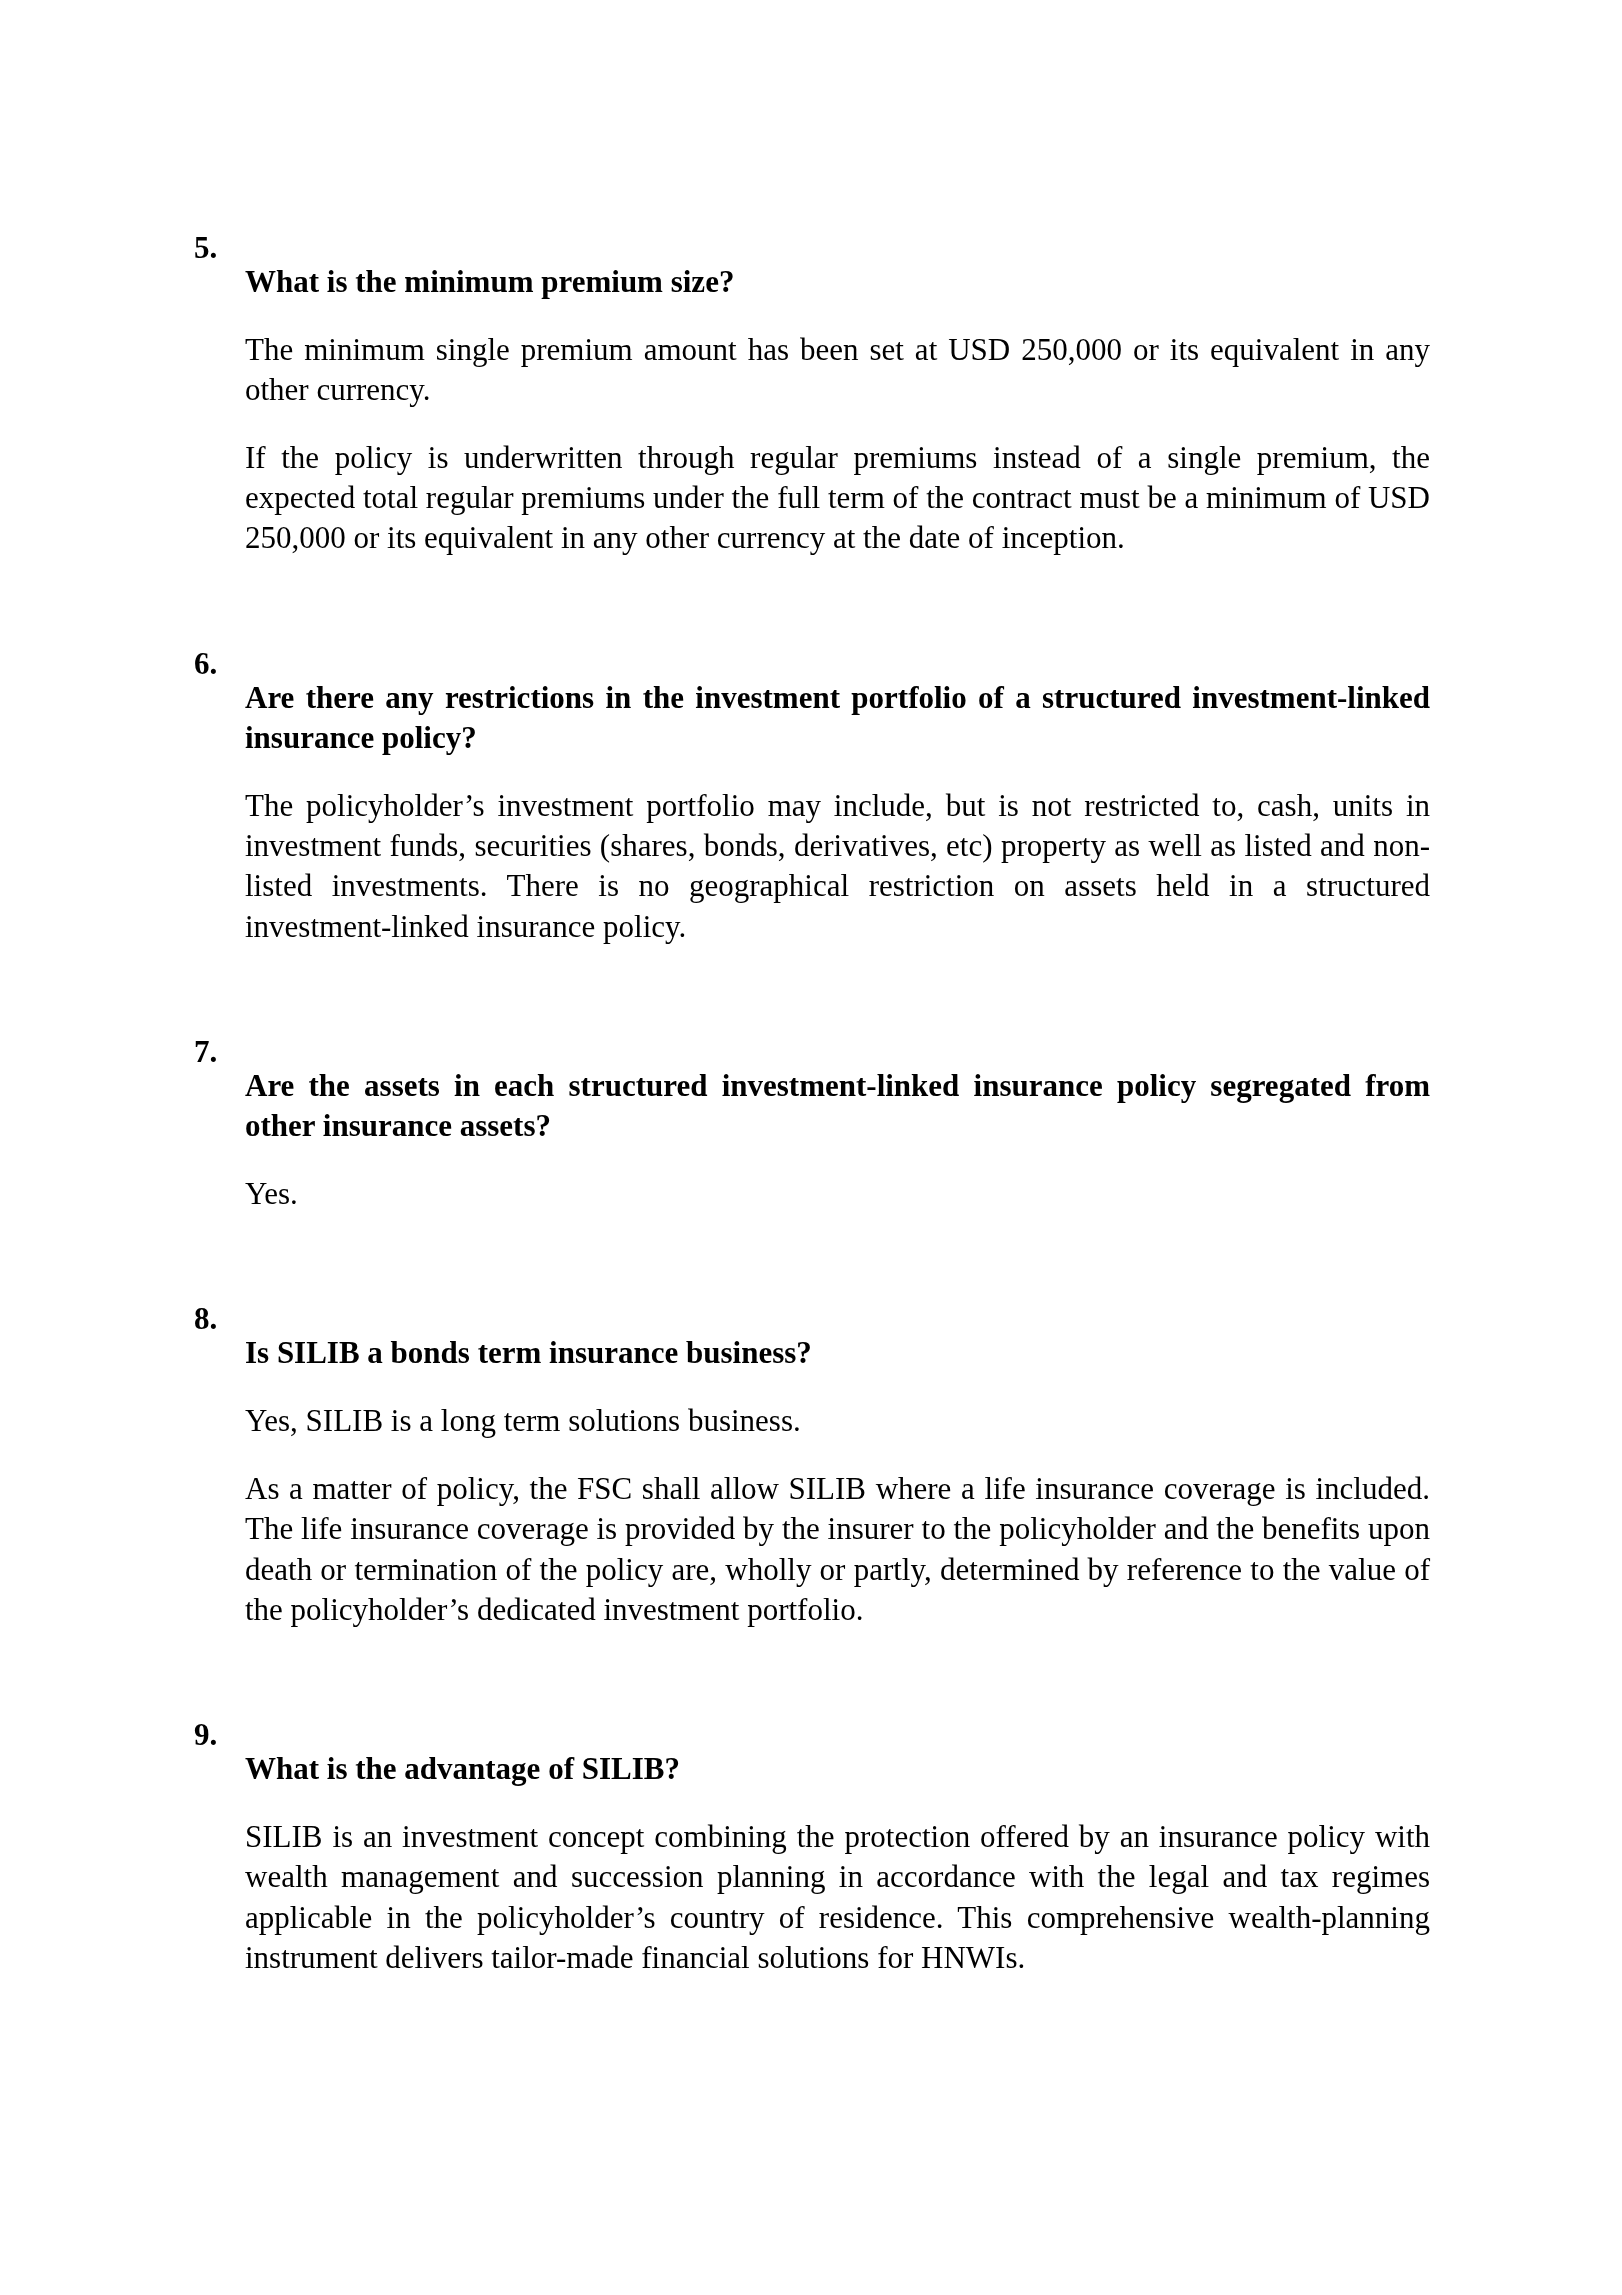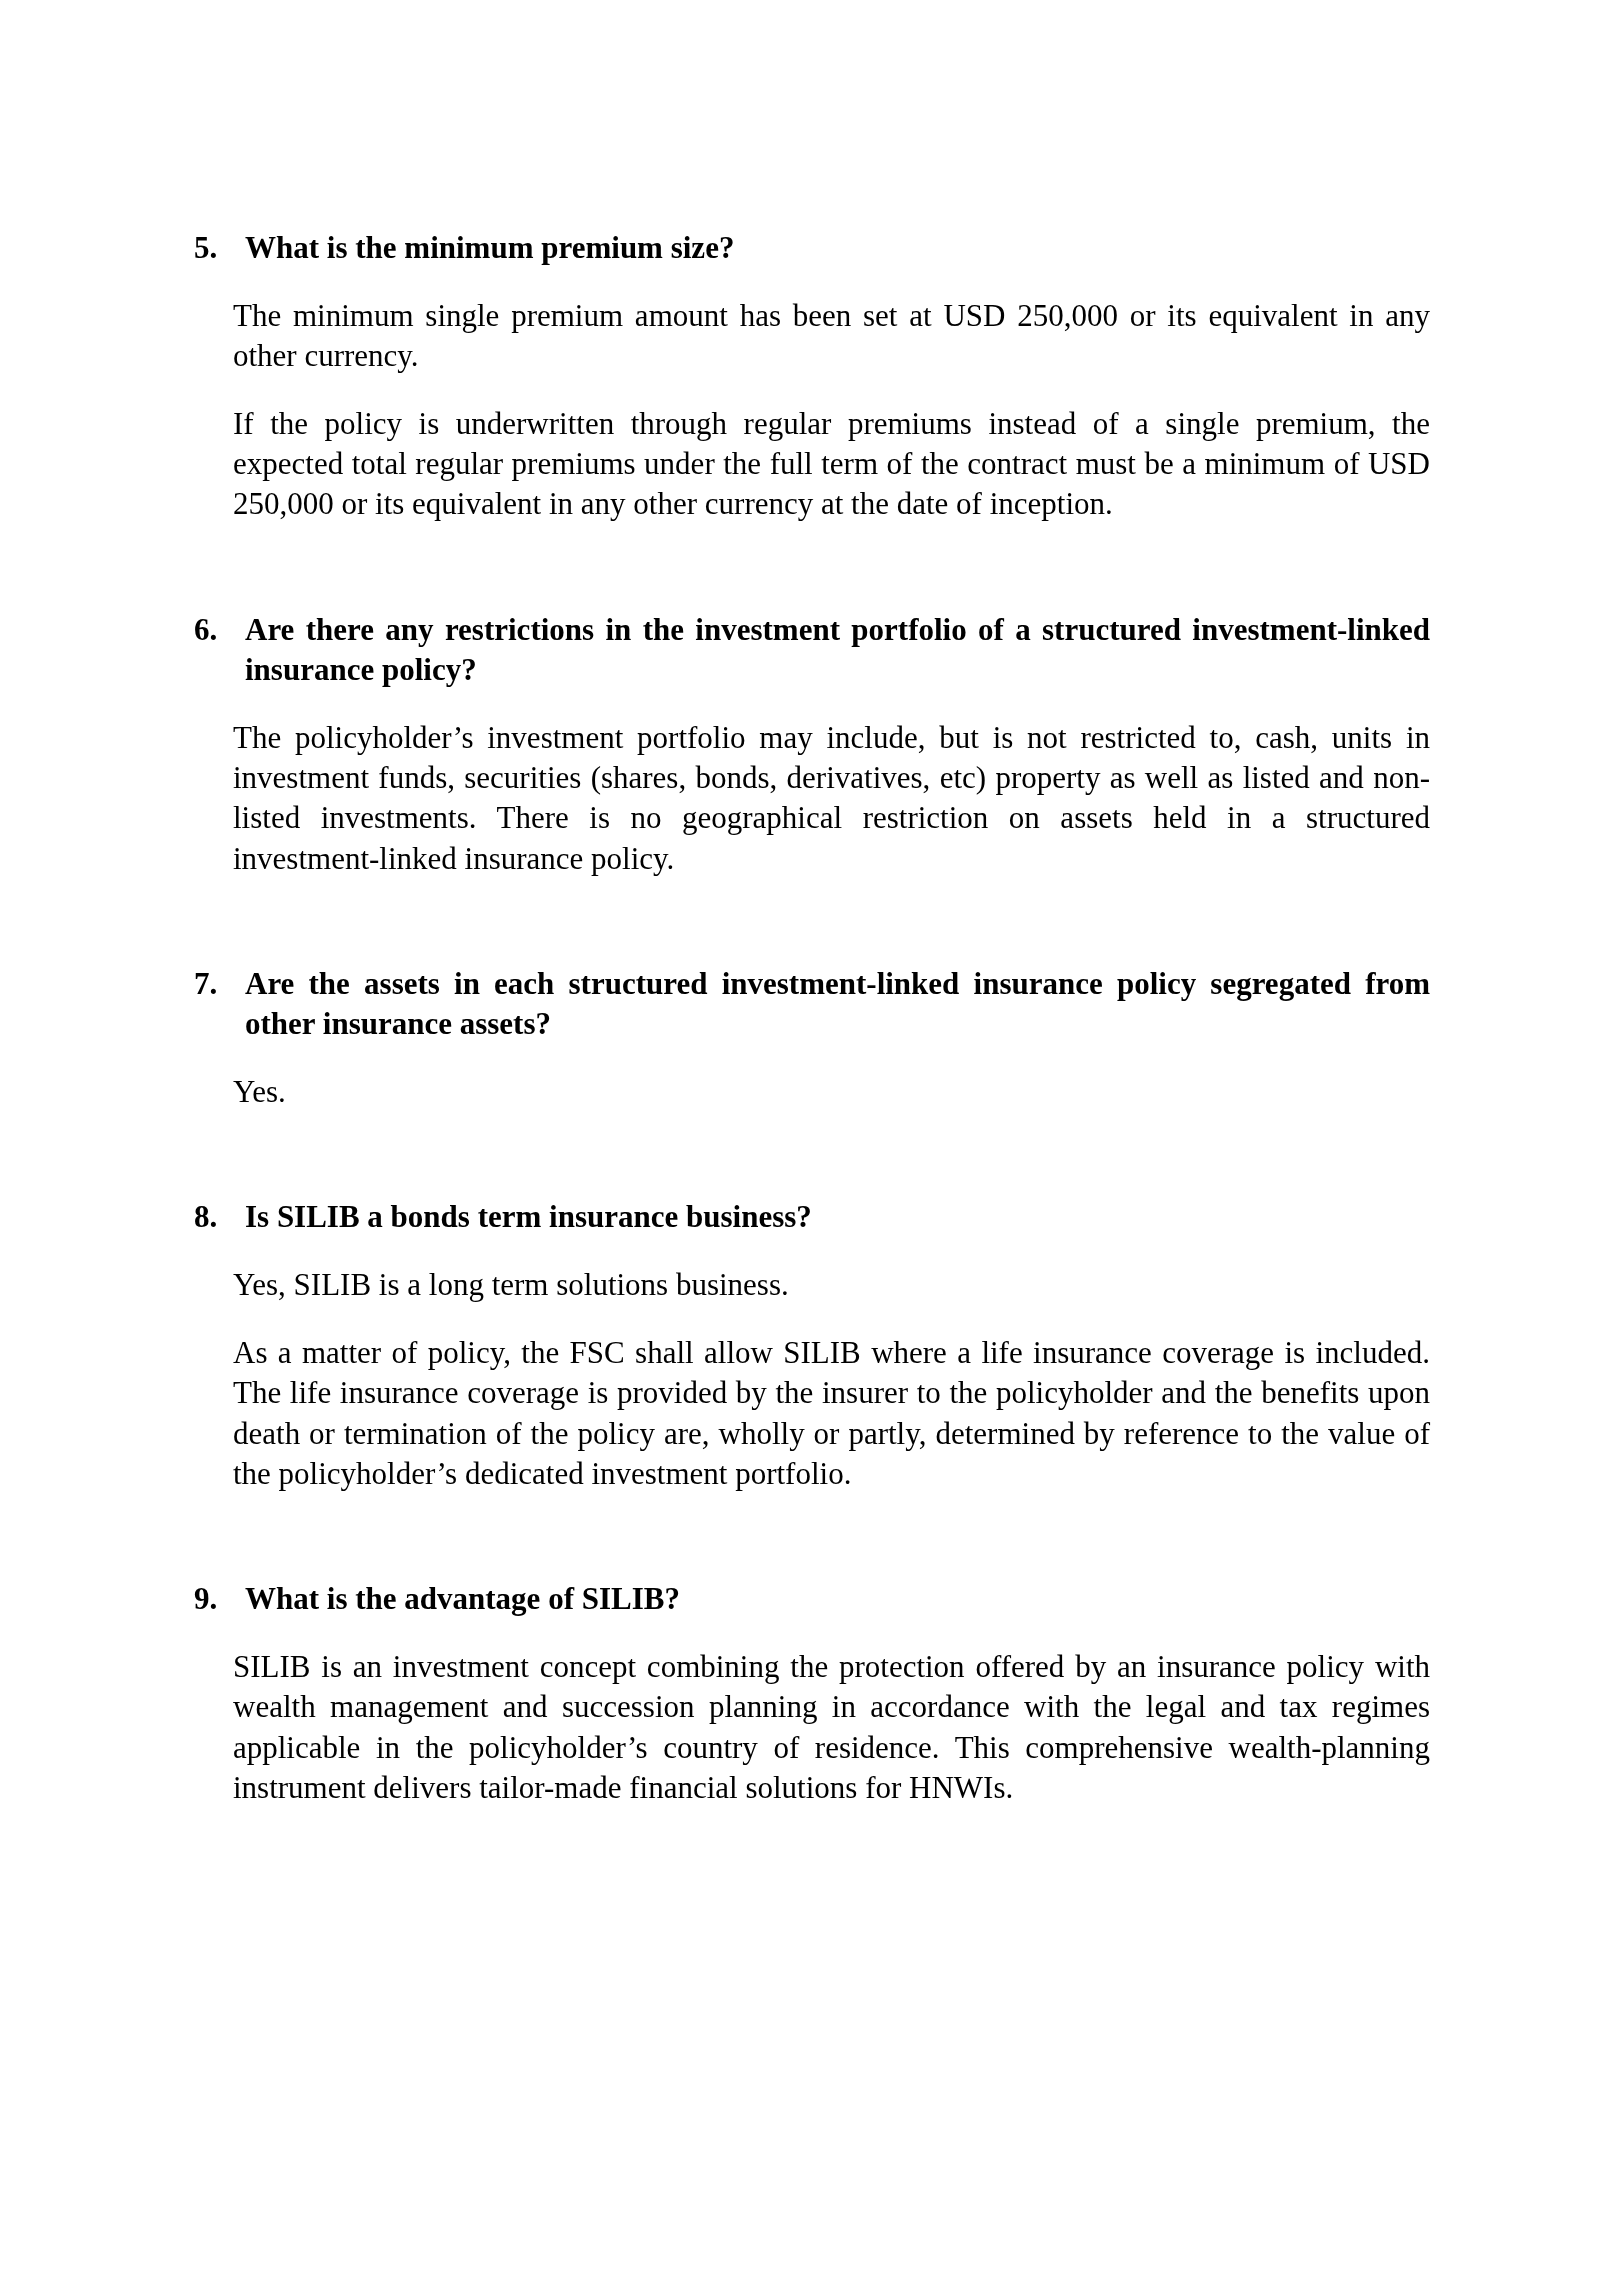--- a/index.html
+++ b/index.html
@@ -23,23 +23,24 @@
     display: flex;
     font-weight: bold;
   }
   .q-num {
     flex: 0 0 51px;
     width: 51px;
   }
   .q-text {
     flex: 1;
     text-align: justify;
+    margin-top: 34px;
   }
   .answer {
-    margin-left: 39px;
+    margin-left: 51px;
     margin-top: 27.5px;
     text-align: justify;
   }
 </style>
 </head>
 <body>
 
 <div class="page">
 
   <section class="faq-item">

